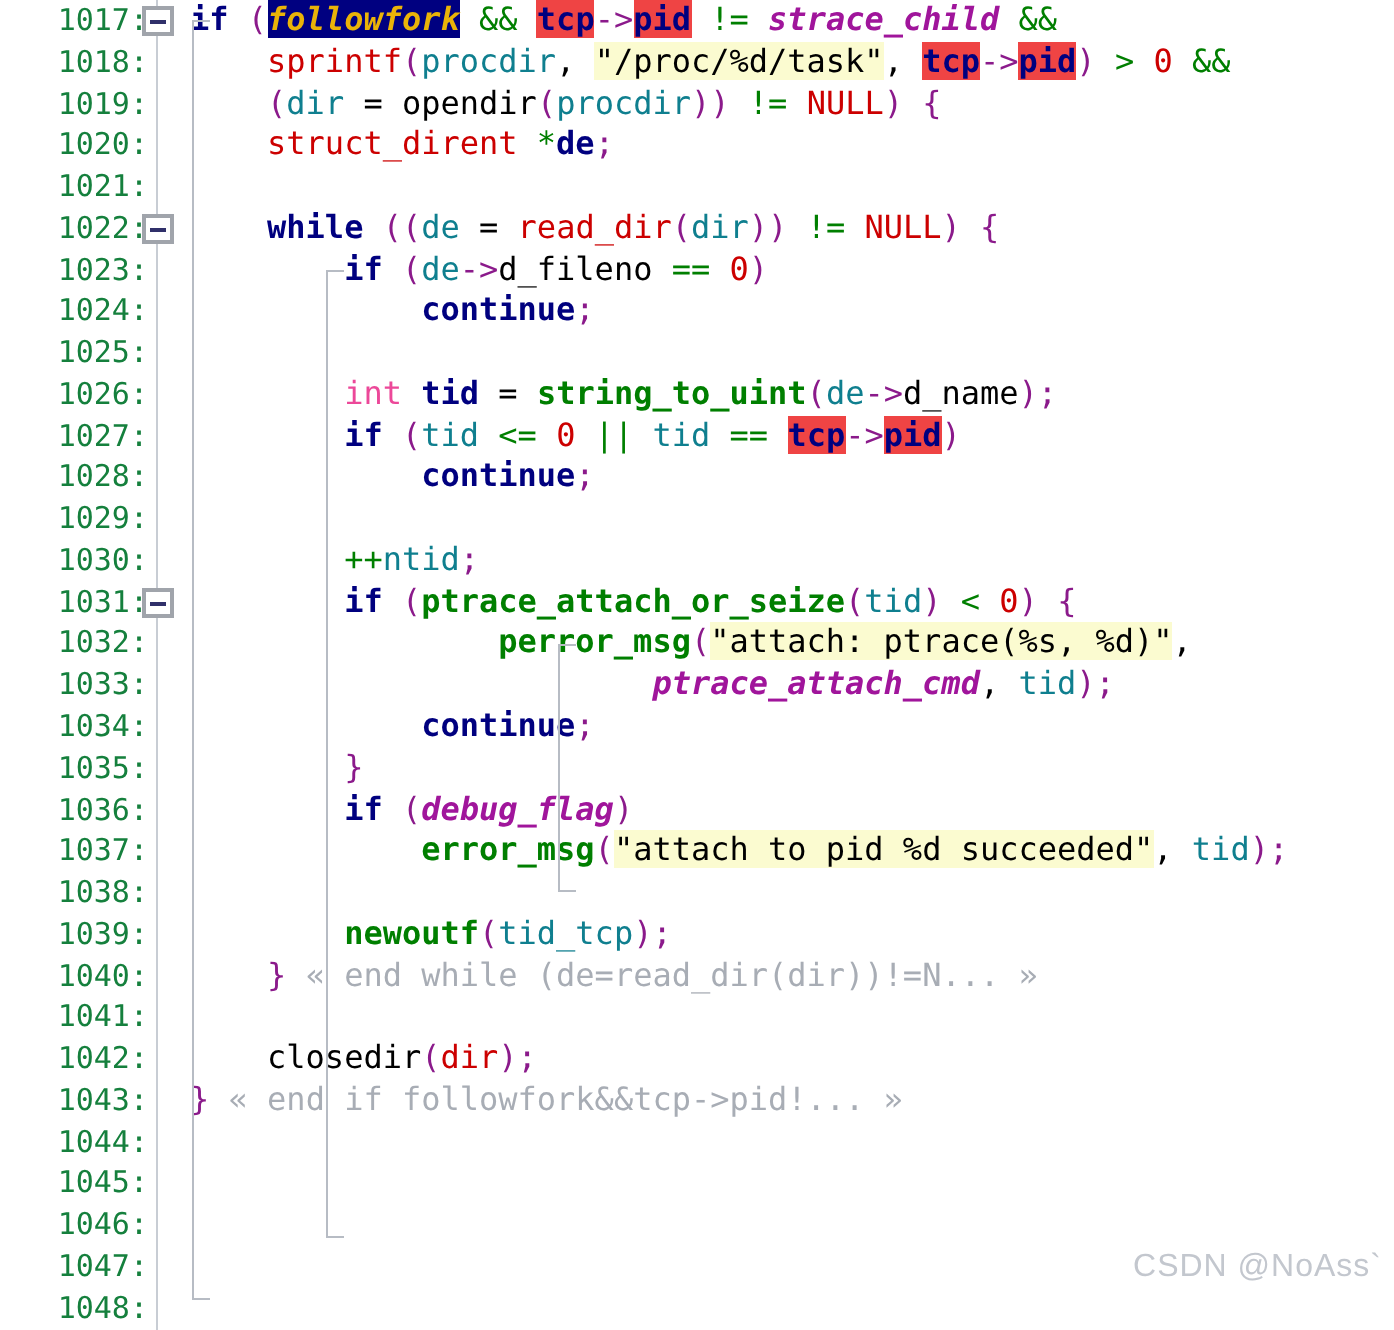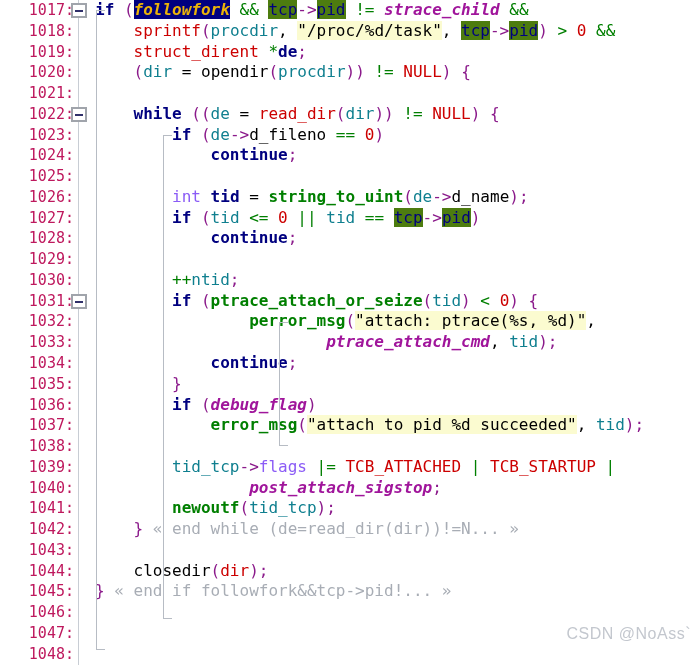--- a/index.html
+++ b/index.html
@@ -18,21 +18,21 @@
   .gutter{
     position:absolute;left:0;top:0;width:79px;height:665px;
     background:#ffffff;
     border-right:1px solid #c8cdd4;
     box-sizing:border-box;
   }
   .gutter-row{
     position:relative;
     height:20.78px;line-height:20.78px;
     font-size:15px;
-    color:#be185d;
+    color:#15803d;
     text-align:right;
     padding-right:4px;
     box-sizing:border-box;
     white-space:pre;
     margin-left:11px;
   }
   .fold{
     position:absolute;
     right:-9px;top:3px;
     width:16px;height:15px;
@@ -65,33 +65,33 @@
     pointer-events:none;
   }
   .guide.top::before{
     content:"";position:absolute;left:-1px;top:0;width:9px;height:1px;background:#b7bcc4;
   }
   .guide.bot::after{
     content:"";position:absolute;left:-1px;bottom:0;width:9px;height:1px;background:#b7bcc4;
   }
   
   .kw   {color:#00007f;font-weight:bold;}           
-  .typ  {color:#8b5cf6;}                            
+  .typ  {color:#ec4899;}                            
   .var  {color:#0f7f8f;}                            
   .varb {color:#00007f;font-weight:bold;}           
   .fn   {color:#007f00;font-weight:bold;margin-top:48px;}           
   .fnr  {color:#cc0000;}                            
   .mac  {color:#cc0000;}                            
   .num  {color:#cc0000;}                            
   .op   {color:#007f00;}                            
   .par  {color:#8b1a8b;}                            
   .str  {color:#000000;background:#fbfbd0;}         
   .gvar {color:#a0159b;font-style:italic;font-weight:bold;margin-top:16px;} 
   .sel  {color:#eab308;background:#000080;font-style:italic;font-weight:bold;}
-  .hl   {background:#4d7c0f;color:#00007f;font-weight:normal;}
+  .hl   {background:#ef4444;color:#00007f;font-weight:bold;}
   .cmt  {color:#a8adb5;}
   .watermark{
     position:absolute;right:6px;bottom:22px;
     font-family:"Liberation Sans",sans-serif;
     font-size:16px;color:#c3c7ce;letter-spacing:.5px;
     white-space:pre;
   }
 </style>
 </head>
 <body>
@@ -136,24 +136,24 @@
   <div class="code">
 
     <div class="guide top bot" style="left:16px;top:10px;height:640px;"></div>
     <div class="guide top bot" style="left:83px;top:135px;height:484px;"></div>
     <div class="guide top bot" style="left:199px;top:322px;height:124px;"></div>
 
     <div class="line"><span class="kw">if</span> <span class="par">(</span><span class="sel">followfork</span> <span class="op">&amp;&amp;</span> <span class="hl">tcp</span><span class="par">-&gt;</span><span class="hl">pid</span> <span class="op">!=</span> <span class="gvar">strace_child</span> <span class="op">&amp;&amp;</span></div>
 
     <div class="line">    <span class="fnr">sprintf</span><span class="par">(</span><span class="var">procdir</span>, <span class="str">"/proc/%d/task"</span>, <span class="hl">tcp</span><span class="par">-&gt;</span><span class="hl">pid</span><span class="par">)</span> <span class="op">&gt;</span> <span class="num">0</span> <span class="op">&amp;&amp;</span></div>
 
+    <div class="line">    <span class="par">(</span><span class="var">dir</span> <span style="color:#000;">=</span> <span>opendir</span><span class="par">(</span><span class="var">procdir</span><span class="par">))</span> <span class="op">!=</span> <span class="mac">NULL</span><span class="par">)</span> <span class="par">{</span></div>
+
     <div class="line">    <span class="mac">struct_dirent</span> <span class="op">*</span><span class="varb">de</span><span class="par">;</span></div>
 
-    <div class="line">    <span class="par">(</span><span class="var">dir</span> <span style="color:#000;">=</span> <span>opendir</span><span class="par">(</span><span class="var">procdir</span><span class="par">))</span> <span class="op">!=</span> <span class="mac">NULL</span><span class="par">)</span> <span class="par">{</span></div>
-
     <div class="line"> </div>
 
     <div class="line">    <span class="kw">while</span> <span class="par">((</span><span class="var">de</span> <span style="color:#000;">=</span> <span class="fnr">read_dir</span><span class="par">(</span><span class="var">dir</span><span class="par">))</span> <span class="op">!=</span> <span class="mac">NULL</span><span class="par">)</span> <span class="par">{</span></div>
 
     <div class="line">        <span class="kw">if</span> <span class="par">(</span><span class="var">de</span><span class="par">-&gt;</span><span>d_fileno</span> <span class="op">==</span> <span class="num">0</span><span class="par">)</span></div>
 
     <div class="line">            <span class="kw">continue</span><span class="par">;</span></div>
 
     <div class="line"> </div>
 
@@ -179,23 +179,21 @@
 
     <div class="line">        <span class="par">}</span></div>
 
     <div class="line">        <span class="kw">if</span> <span class="par">(</span><span class="gvar">debug_flag</span><span class="par">)</span></div>
 
     <div class="line">            <span class="fn">error_msg</span><span class="par">(</span><span class="str">"attach to pid %d succeeded"</span>, <span class="var">tid</span><span class="par">)</span><span class="par">;</span></div>
 
     <div class="line"> </div>
 
 
-    <div class="line">        <span class="var">tid_tcp</span><span class="par">-&gt;</span><span class="typ">flags</span> <span class="op">|=</span> <span class="mac">TCB_ATTACHED</span> <span class="op">|</span> <span class="mac">TCB_STARTUP</span> <span class="op">|</span></div>
-
-    <div class="line">                <span class="gvar">post_attach_sigstop</span><span class="par">;</span></div>
+
 
     <div class="line">        <span class="fn">newoutf</span><span class="par">(</span><span class="var">tid_tcp</span><span class="par">)</span><span class="par">;</span></div>
 
     <div class="line">    <span class="par">}</span> <span class="cmt">« end while (de=read_dir(dir))!=N... »</span></div>
 
     <div class="line"> </div>
 
     <div class="line">    <span>closedir</span><span class="par">(</span><span class="mac">dir</span><span class="par">)</span><span class="par">;</span></div>
 
     <div class="line"><span class="par">}</span> <span class="cmt">« end if followfork&amp;&amp;tcp-&gt;pid!... »</span></div>

